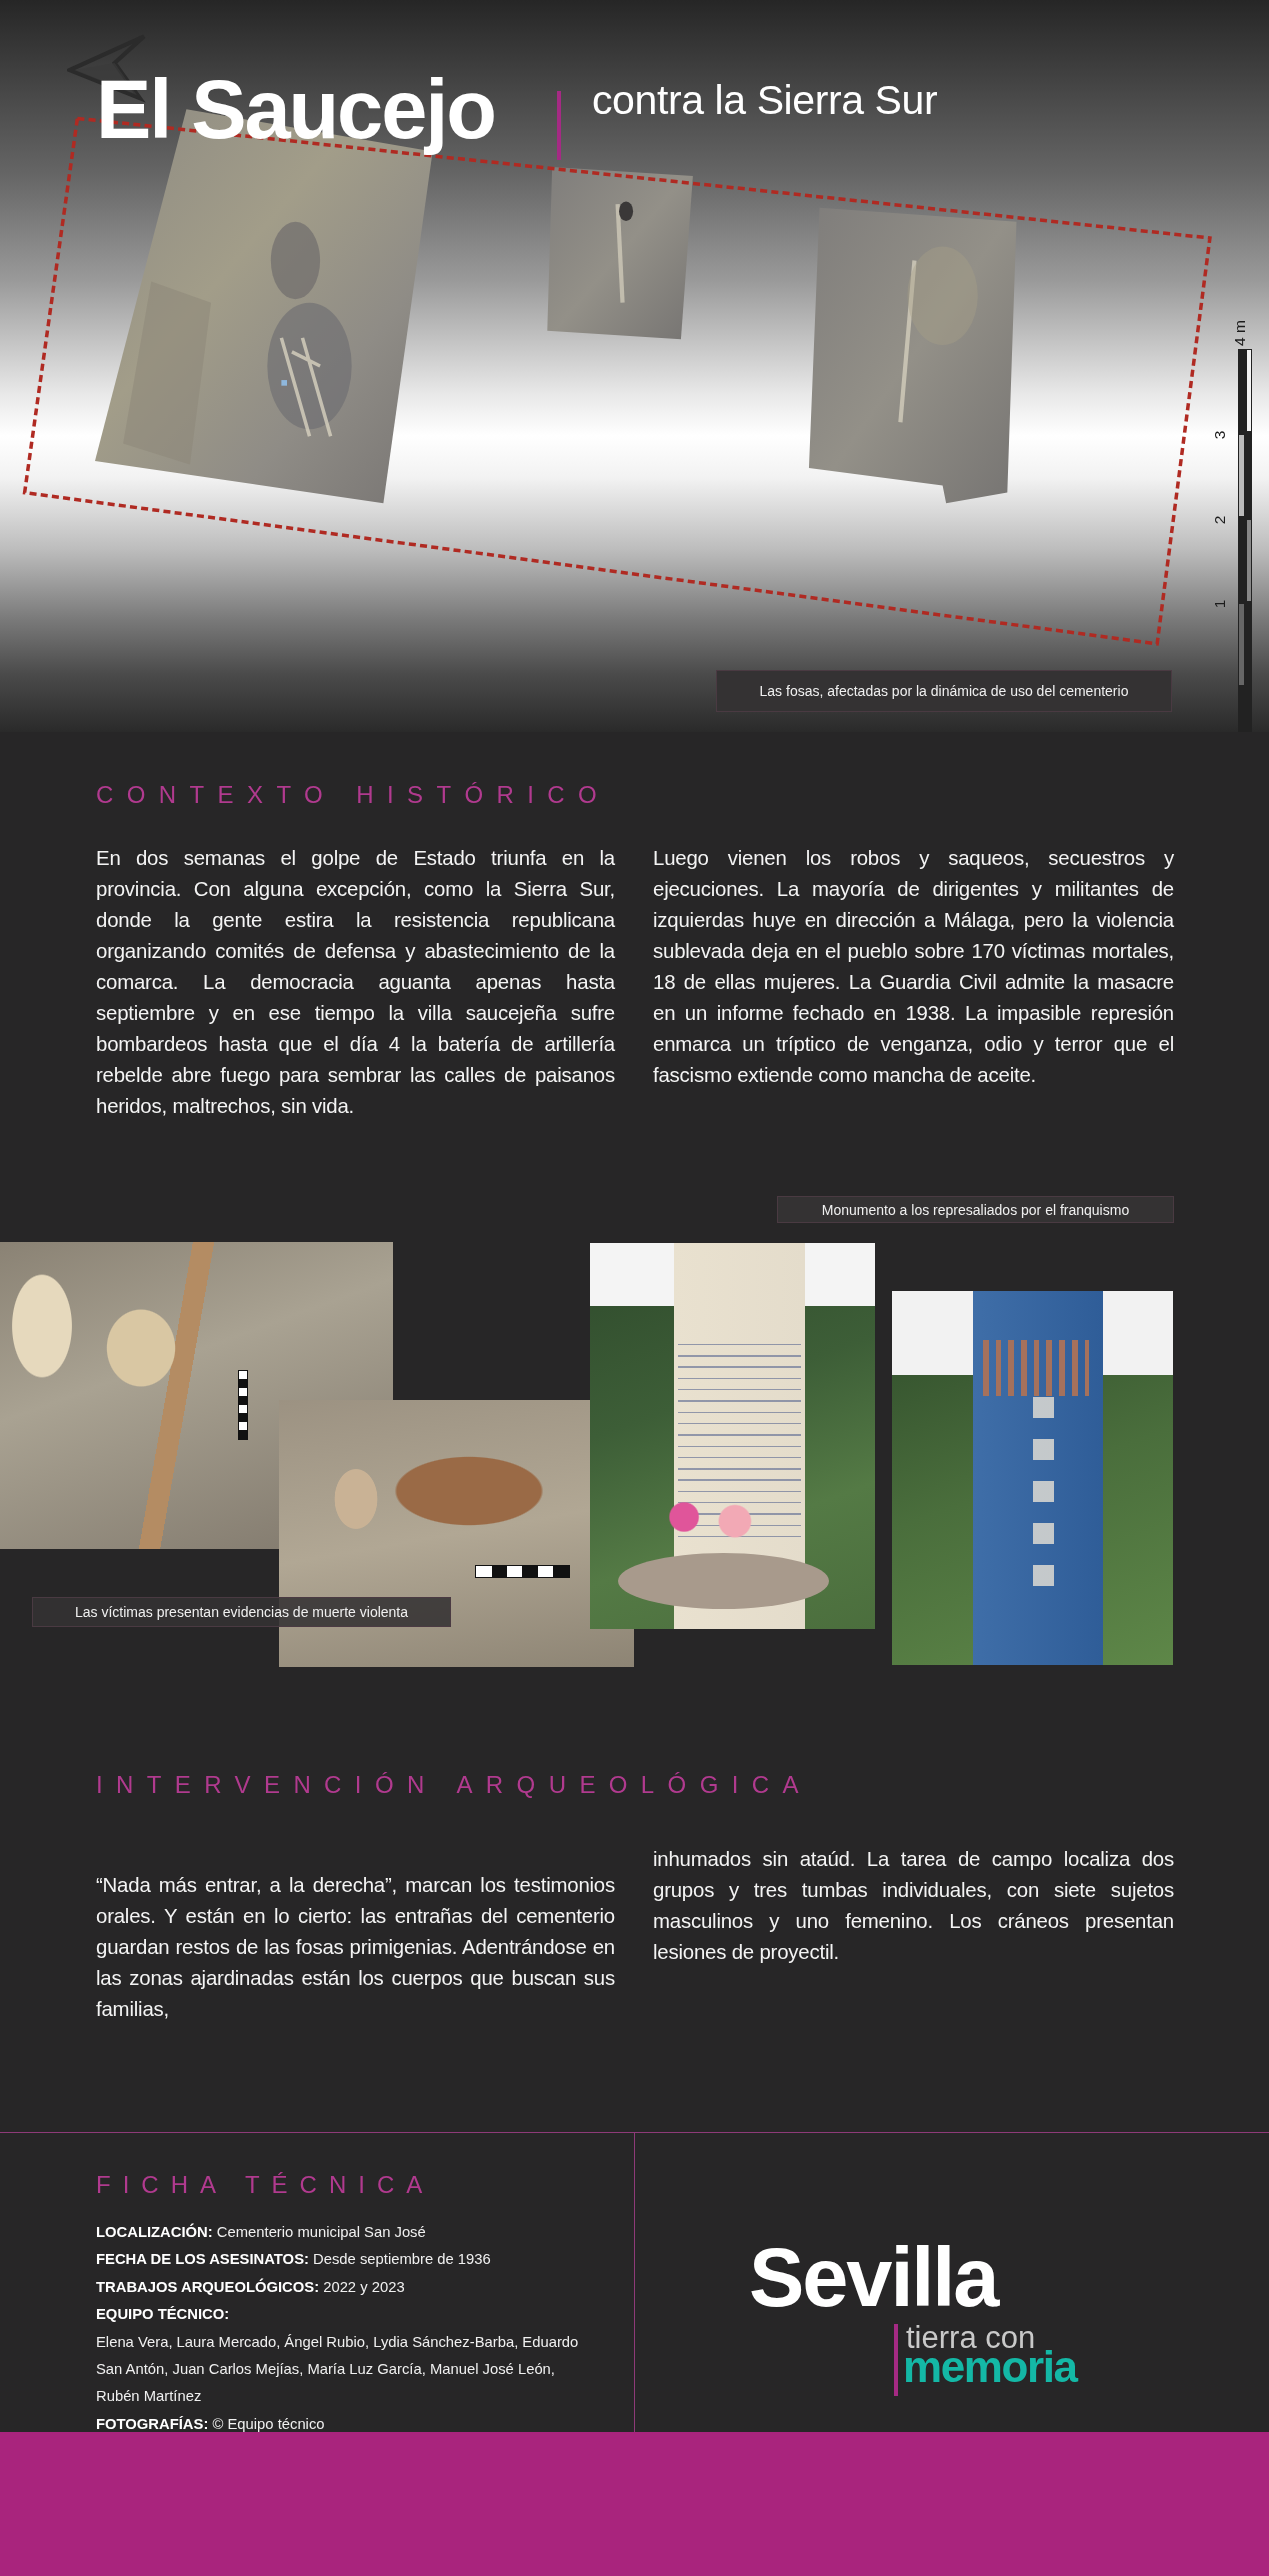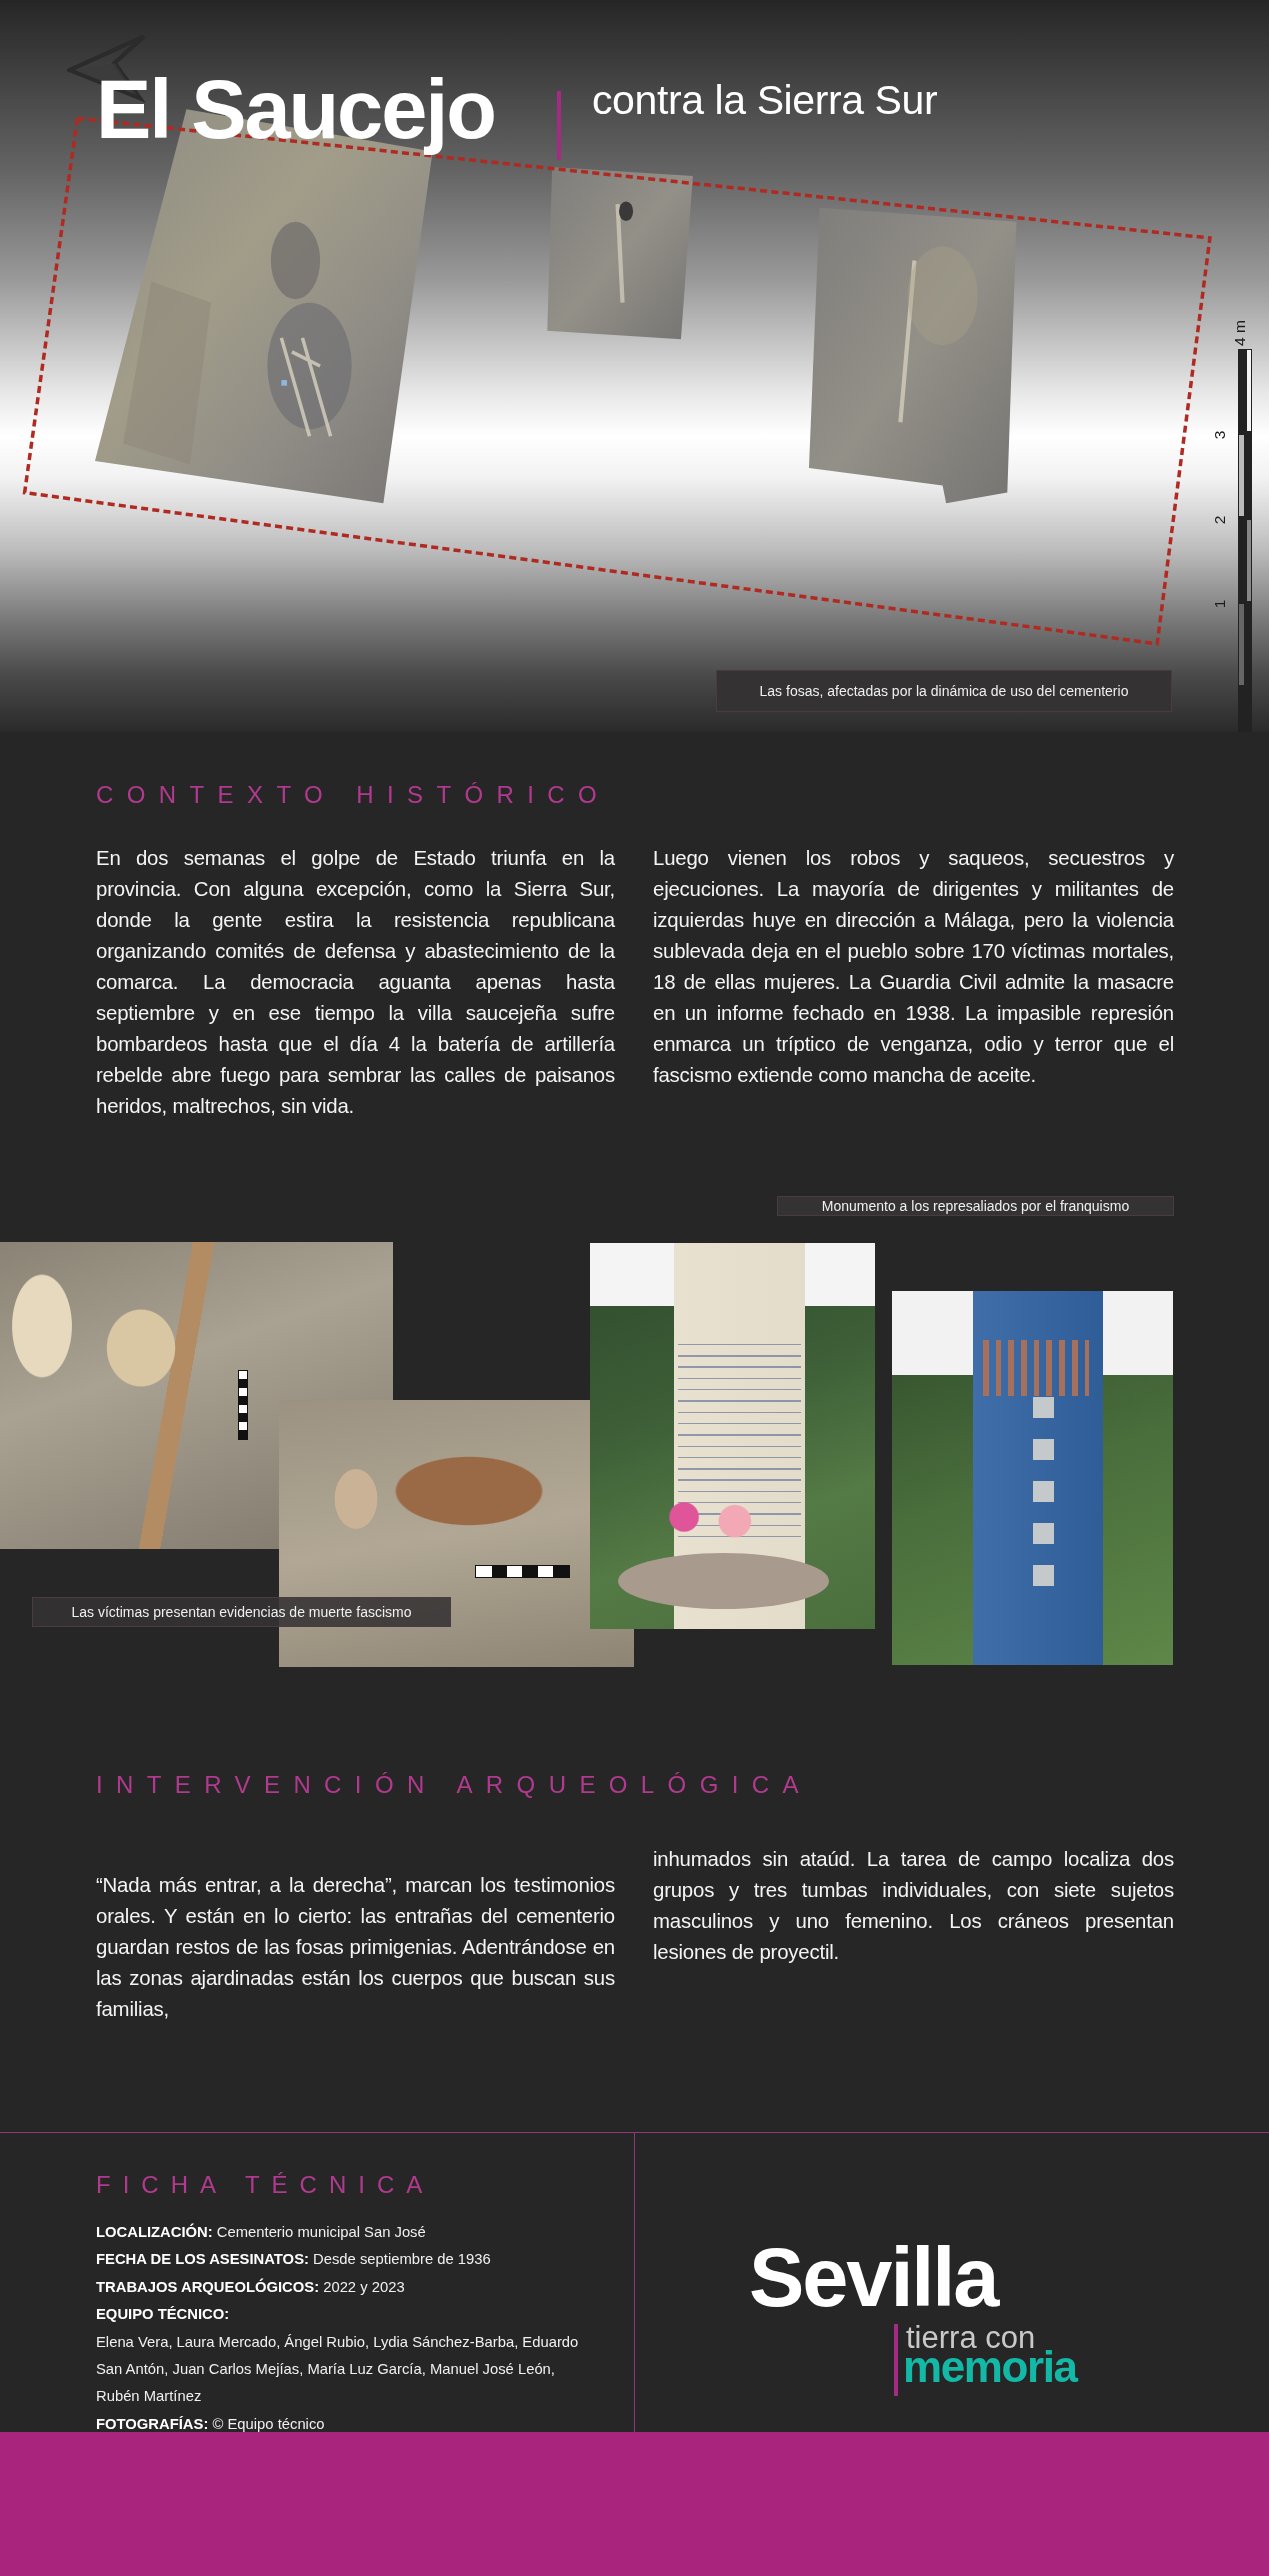--- a/index.html
+++ b/index.html
@@ -122,36 +122,36 @@
     <div style="position:absolute;left:-15.5px;top:285px;font-size:15.5px;color:#1c1c1c;transform:rotate(-90deg);">1</div>
   </div>
 
   <div class="caption-box" style="left:716px;top:670px;width:456px;height:42px;">Las fosas, afectadas por la dinámica de uso del cementerio</div>
 </div>
 
 <div class="section-heading" style="top:781px;">CONTEXTO HISTÓRICO</div>
 <div class="body-col" style="left:96px;top:843px;width:519px;">En dos semanas el golpe de Estado triunfa en la provincia. Con alguna excepción, como la Sierra Sur, donde la gente estira la resistencia republicana organizando comités de defensa y abastecimiento de la comarca. La democracia aguanta apenas hasta septiembre y en ese tiempo la villa saucejeña sufre bombardeos hasta que el día 4 la batería de artillería rebelde abre fuego para sembrar las calles de paisanos heridos, maltrechos, sin vida.</div>
 <div class="body-col" style="left:653px;top:843px;width:521px;">Luego vienen los robos y saqueos, secuestros y ejecuciones. La mayoría de dirigentes y militantes de izquierdas huye en dirección a Málaga, pero la violencia sublevada deja en el pueblo sobre 170 víctimas mortales, 18 de ellas mujeres. La Guardia Civil admite la masacre en un informe fechado en 1938. La impasible represión enmarca un tríptico de venganza, odio y terror que el fascismo extiende como mancha de aceite.</div>
 
-<div class="caption-box" style="left:777px;top:1196px;width:397px;height:20px;">Monumento a los represaliados por el franquismo</div>
+<div class="caption-box" style="left:777px;top:1196px;width:397px;height:27px;">Monumento a los represaliados por el franquismo</div>
 
 <div class="photo" style="left:0;top:1242px;width:393px;height:307px;background:
        radial-gradient(ellipse 49px 84px at 42px 84px, #e6d9bd 60%, transparent 62%),
        radial-gradient(ellipse 56px 63px at 141px 106px, #d9c7a3 60%, transparent 62%),
        linear-gradient(100deg, transparent 190px, #b48c63 190px, #b48c63 211px, transparent 211px),
        linear-gradient(160deg, #8a8274 0%, #a9a292 40%, #7f776b 100%);">
     <div style="position:absolute;left:238px;top:128px;width:9.9px;height:70px;background:repeating-linear-gradient(to bottom,#fff 0 8.4px,#111 8.4px 17px);border:0.7px solid #111;"></div>
   </div>
   <div class="photo" style="left:279px;top:1400px;width:355px;height:267px;background:
          radial-gradient(ellipse 120px 56px at 190px 91px, #9a6a46 60%, transparent 62%),
          radial-gradient(ellipse 35px 49px at 77px 99px, #c9b295 60%, transparent 62%),
          linear-gradient(170deg, #9c9282 0%, #b1a794 50%, #8d8474 100%);">
     <div style="position:absolute;left:196px;top:165px;width:95px;height:12.7px;background:repeating-linear-gradient(to right,#fff 0 15.5px,#111 15.5px 31px);border:0.7px solid #111;"></div>
   </div>
-<div class="caption-box" style="left:32px;top:1597px;width:419px;height:29.6px;background:rgba(52,50,51,0.88);">Las víctimas presentan evidencias de muerte fascismo</div>
+<div class="caption-box" style="left:32px;top:1597px;width:419px;height:29.6px;background:rgba(52,50,51,0.88);">Las víctimas presentan evidencias de muerte violenta</div>
 
 <div class="photo" style="left:590px;top:1243px;width:285px;height:386px;background:
        linear-gradient(to right, transparent 0, transparent 84px, #e9e1cf 84px, #e4dccb 215px, transparent 215px),
        linear-gradient(to bottom, #f4f4f4 0, #f4f4f4 63px, transparent 63px),
        linear-gradient(160deg, #2f4a2c 0%, #3d5e37 40%, #547a45 70%, #4b6e3d 100%);">
   <div style="position:absolute;left:88px;top:91px;width:123px;height:211px;background:repeating-linear-gradient(to bottom, transparent 0 9.9px, #4a5a8a 9.9px 11.3px);opacity:0.55;"></div>
   <div style="position:absolute;left:56px;top:253px;width:127px;height:42px;background:radial-gradient(circle at 30% 50%, #e0559a 0 14px, transparent 15.5px), radial-gradient(circle at 70% 60%, #f2a9b5 0 15.5px, transparent 17px);"></div>
   <div style="position:absolute;left:28px;top:310px;width:211px;height:56px;border-radius:50%;background:#a89a8c;"></div>
 </div>
 <div class="photo" style="left:892px;top:1291px;width:281px;height:374px;background:

